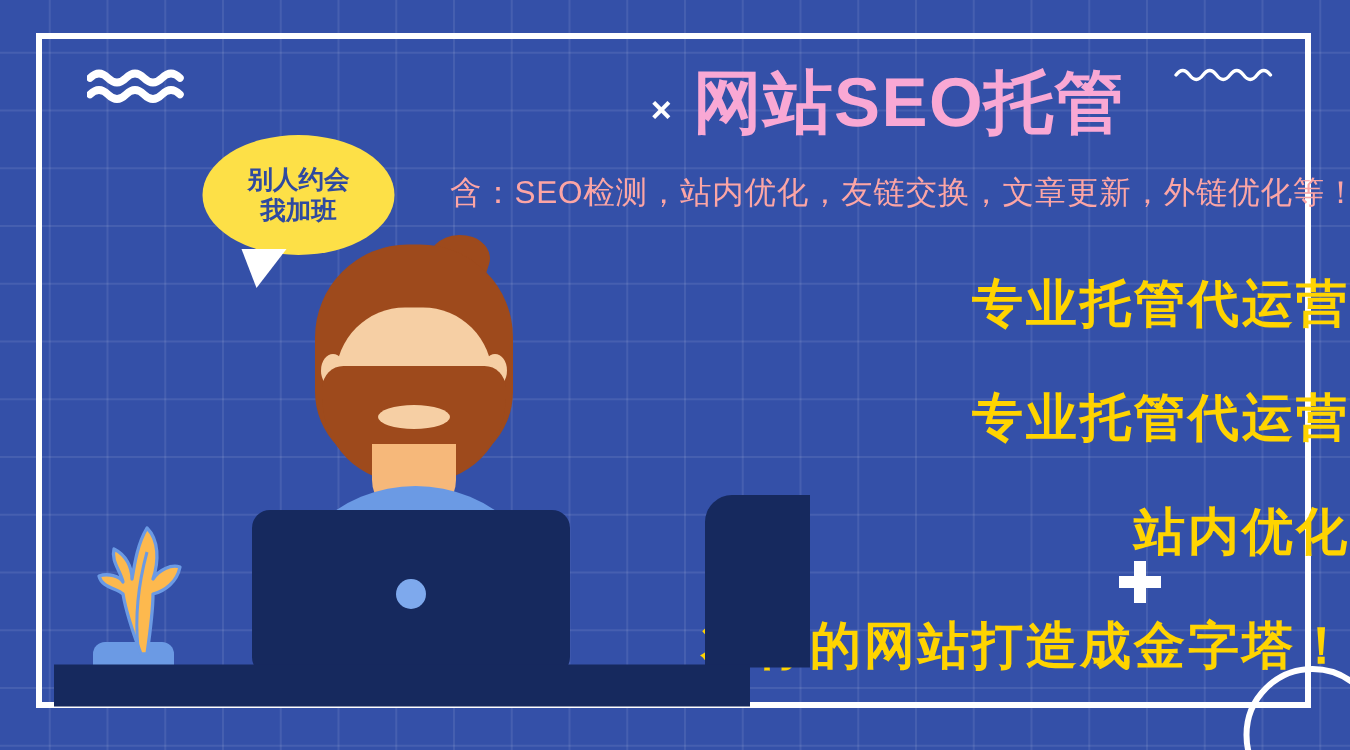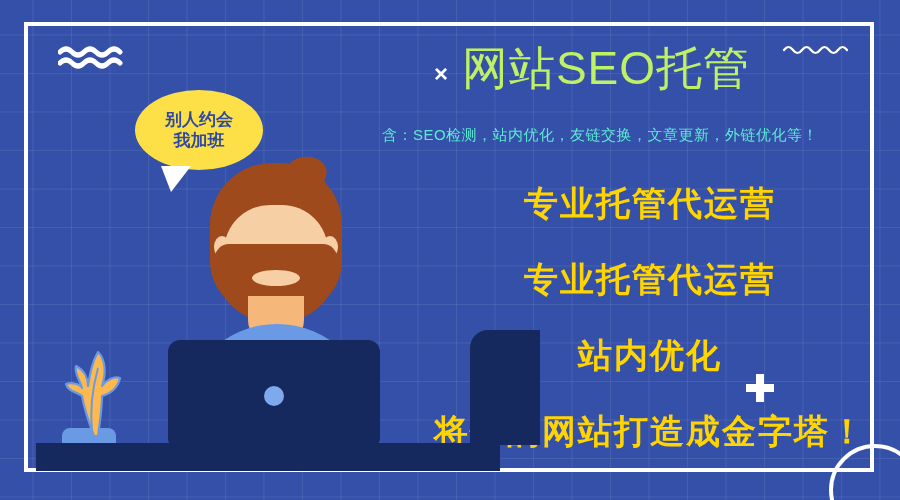--- a/index.html
+++ b/index.html
@@ -92,42 +92,42 @@
     margin-left: -16px;
   }
   #title-x {
     color: #ffffff;
     font-size: 24px;
     font-weight: bold;
     line-height: 1;
     transform: translateY(6px);
   }
   #main-title {
-    color: #bef264;
+    color: #f9a8d4;
     font-size: 46px;
-    font-weight: normal;
+    font-weight: bold;
     letter-spacing: 1px;
     line-height: 1.05;
     white-space: nowrap;
   }
   #subtitle {
-    color: #5eead4;
-    font-size: 15px;
+    color: #fca5a5;
+    font-size: 21px;
     letter-spacing: 0.5px;
-    margin-top: 34px;
+    margin-top: 22px;
     white-space: nowrap;
   }
 
   
   #points {
     position: absolute;
     left: 400px;
     top: 186px;
     width: 500px;
-    text-align: center;
+    text-align: right;
   }
   .point-line {
     color: #ffd400;
     font-size: 34px;
     font-weight: bold;
     letter-spacing: 2px;
     line-height: 1;
     margin-bottom: 42px;
     white-space: nowrap;
   }

